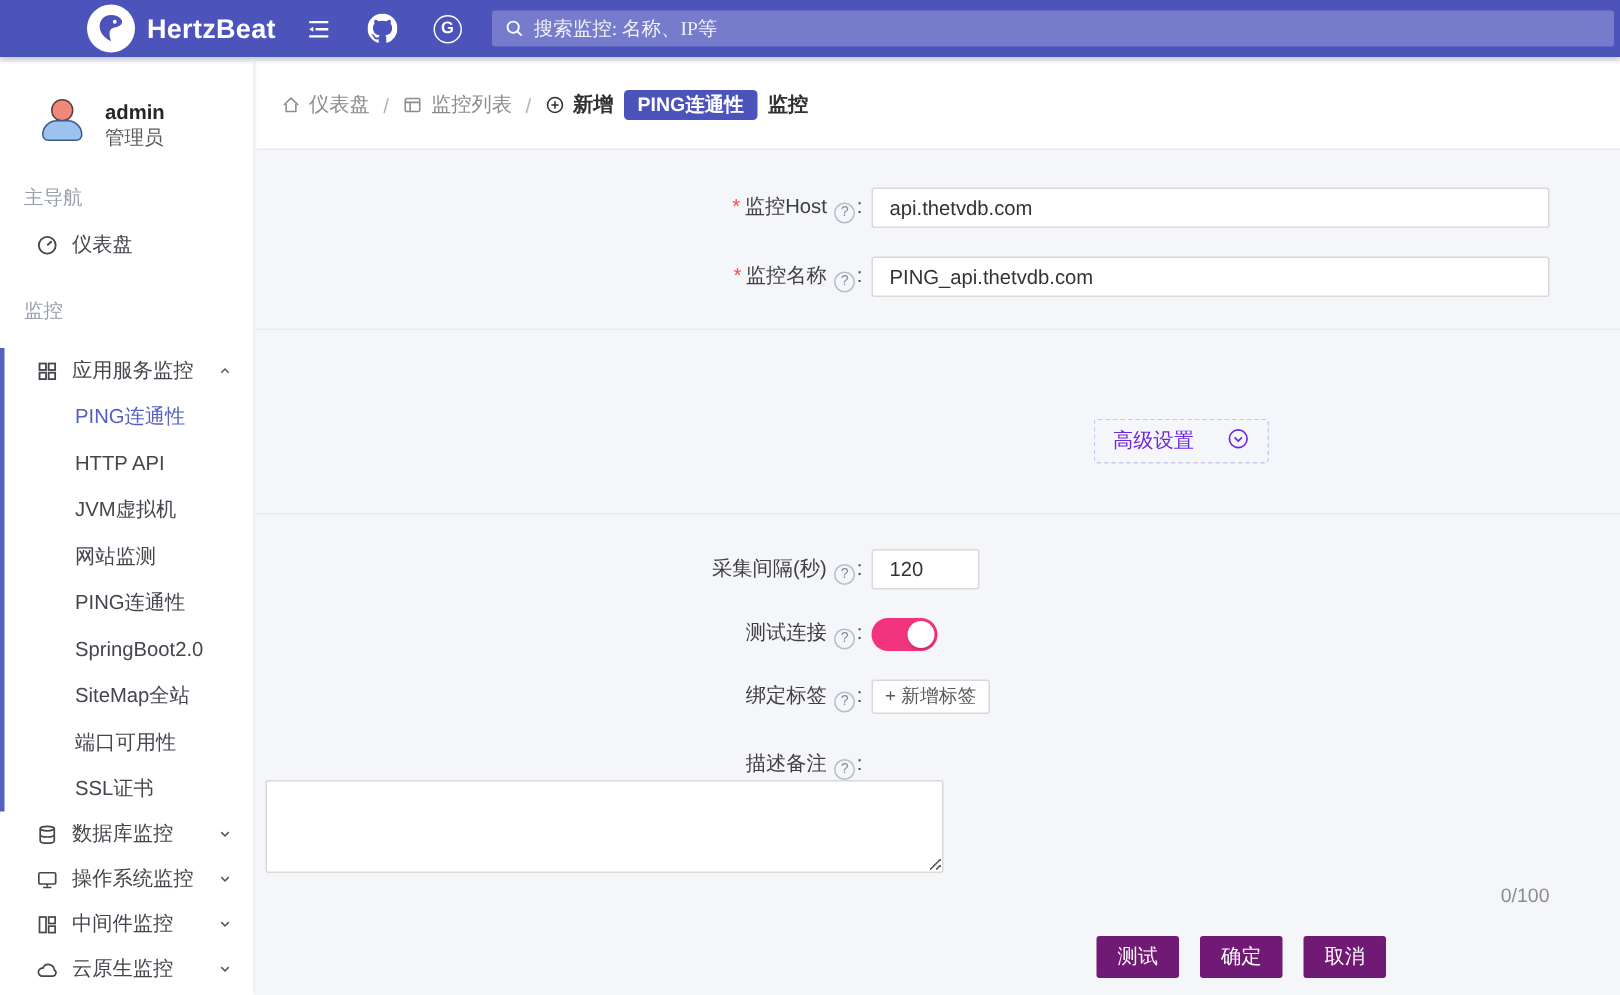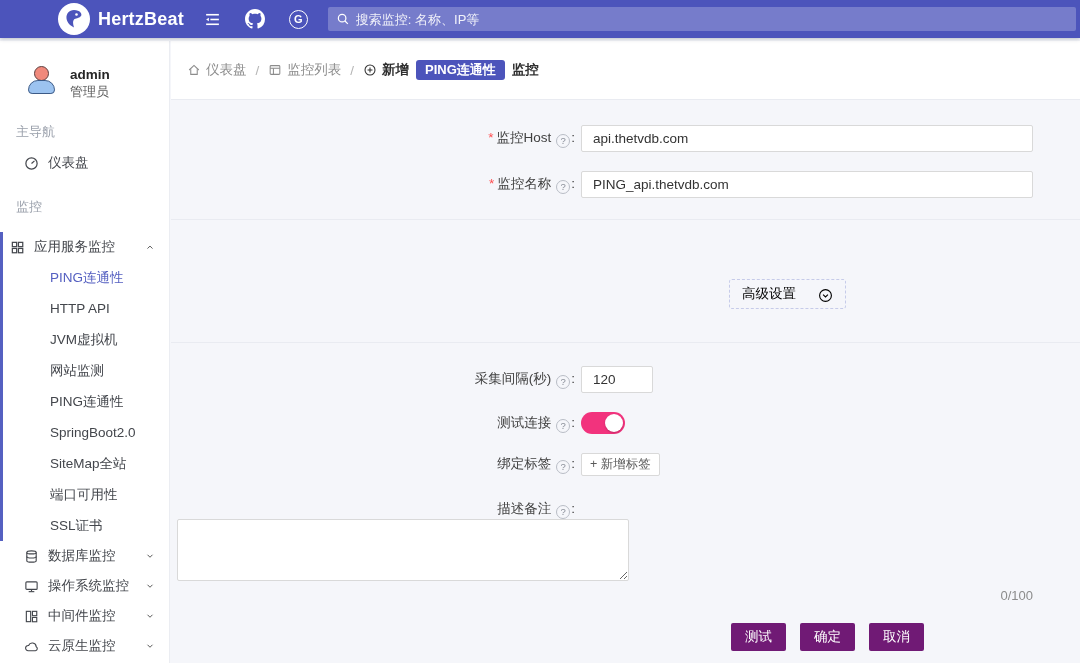--- a/index.html
+++ b/index.html
@@ -26,21 +26,21 @@
   .nav-icon-btn { cursor: pointer; display: flex; align-items: center; }
   .gitee-circle {
     width: 19px; height: 19px; border: 1.6px solid #fff; border-radius: 50%;
     color: #fff; font-size: 11px; font-weight: bold; display: flex; align-items: center; justify-content: center;
   }
   .nav-search { flex: 1; margin: 0 4px 0 20px; position: relative; }
   .nav-search input {
     width: 100%; height: 24px; border: none; border-radius: 2px;
     background: rgba(255,255,255,.24); color: #fff; font-size: 13px;
     padding: 0 10px 0 28px; outline: none;
-    font-family: Liberation Sans, sans-serif;
+    font-family: Liberation Serif, serif;
   }
   .nav-search input::placeholder { color: rgba(255,255,255,.9); }
   .nav-search .search-ic { position: absolute; left: 8px; top: 5px; }
 
   
   .sidebar {
     position: fixed; top: 41px; left: 0; bottom: 0; width: 170px;
     background: #fff; border-right: 1px solid #ebedf2; overflow: hidden; z-index: 20;
   }
   .user-block { display: flex; align-items: center; gap: 10px; padding: 22px 10px 0 22px; }
@@ -50,21 +50,21 @@
   .user-name { font-weight: bold; color: #262626; font-size: 13.5px; line-height: 17px; }
   .user-role { color: #595959; font-size: 13px; line-height: 17px; }
   .group-label { color: #9aa0ab; font-size: 13px; padding-left: 16px; margin-top: 20px; height: 18px; }
   .menu-item {
     height: 30px; display: flex; align-items: center; padding: 0 14px 0 24px;
     color: #43464c; font-size: 13.5px; cursor: pointer; white-space: nowrap;
   }
   .menu-item .mi-icon { margin-right: 9px; display: flex; color: #43464c; }
   .menu-item .spacer { flex: 1; }
   .submenu-open { border-left: 3px solid #5560c1; margin-top: 6px; }
-  .submenu-open .menu-item { padding-left: 7px; margin-top: 16px; }
+  .submenu-open .menu-item { padding-left: 21px; margin-top: 16px; }
   .sub-item { height: 31px; display: flex; align-items: center; padding-left: 47px; color: #43464c; font-size: 13.5px; cursor: pointer; }
   .sub-item.active { color: #5560c1; }
   .dash-item { margin-top: 7px; }
 
   
   .main { margin-left: 171px; padding-top: 41px; }
   .breadcrumb-bar {
     height: 59px; background: #fff; display: flex; align-items: center;
     padding-left: 16px; border-bottom: 1px solid #e9ebf1; font-size: 13.5px;
   }
@@ -93,24 +93,24 @@
   .control { margin-left: 6px; }
   .inp {
     height: 27px; border: 1px solid #d9d9d9; border-radius: 2px; background: #fff;
     padding: 0 11px; font-size: 13.5px; color: #333; outline: none;
     font-family: "Liberation Sans", "DejaVu Sans", sans-serif;
   }
   .inp-std { width: 452px; }
   .inp-sm { width: 72px; }
 
   .advanced-btn {
-    display: inline-flex; align-items: flex-end; gap: 22px;
+    display: inline-flex; align-items: flex-start; gap: 22px;
     margin: 19px 0 0 558px; padding: 5px 12px;
     border: 1px dashed #c6cbe9; border-radius: 3px; background: transparent;
-    color: #000000; font-size: 13.5px; cursor: pointer;
+    color: #6d28d9; font-size: 13.5px; cursor: pointer;
     font-family: "Liberation Sans", "DejaVu Sans", sans-serif;
   }
 
   .switch { width: 44px; height: 22px; border-radius: 11px; background: #f2337d; position: relative; cursor: pointer; }
   .switch .knob { position: absolute; top: 2px; right: 2px; width: 18px; height: 18px; border-radius: 50%; background: #fff; box-shadow: 0 1px 2px rgba(0,0,0,.2); }
 
   .tag-add-btn {
     height: 23px; padding: 0 8px; border: 1px solid #d9d9d9; border-radius: 2px;
     background: #fff; color: #595959; font-size: 12.5px; cursor: pointer;
     font-family: "Liberation Sans", "DejaVu Sans", sans-serif;

